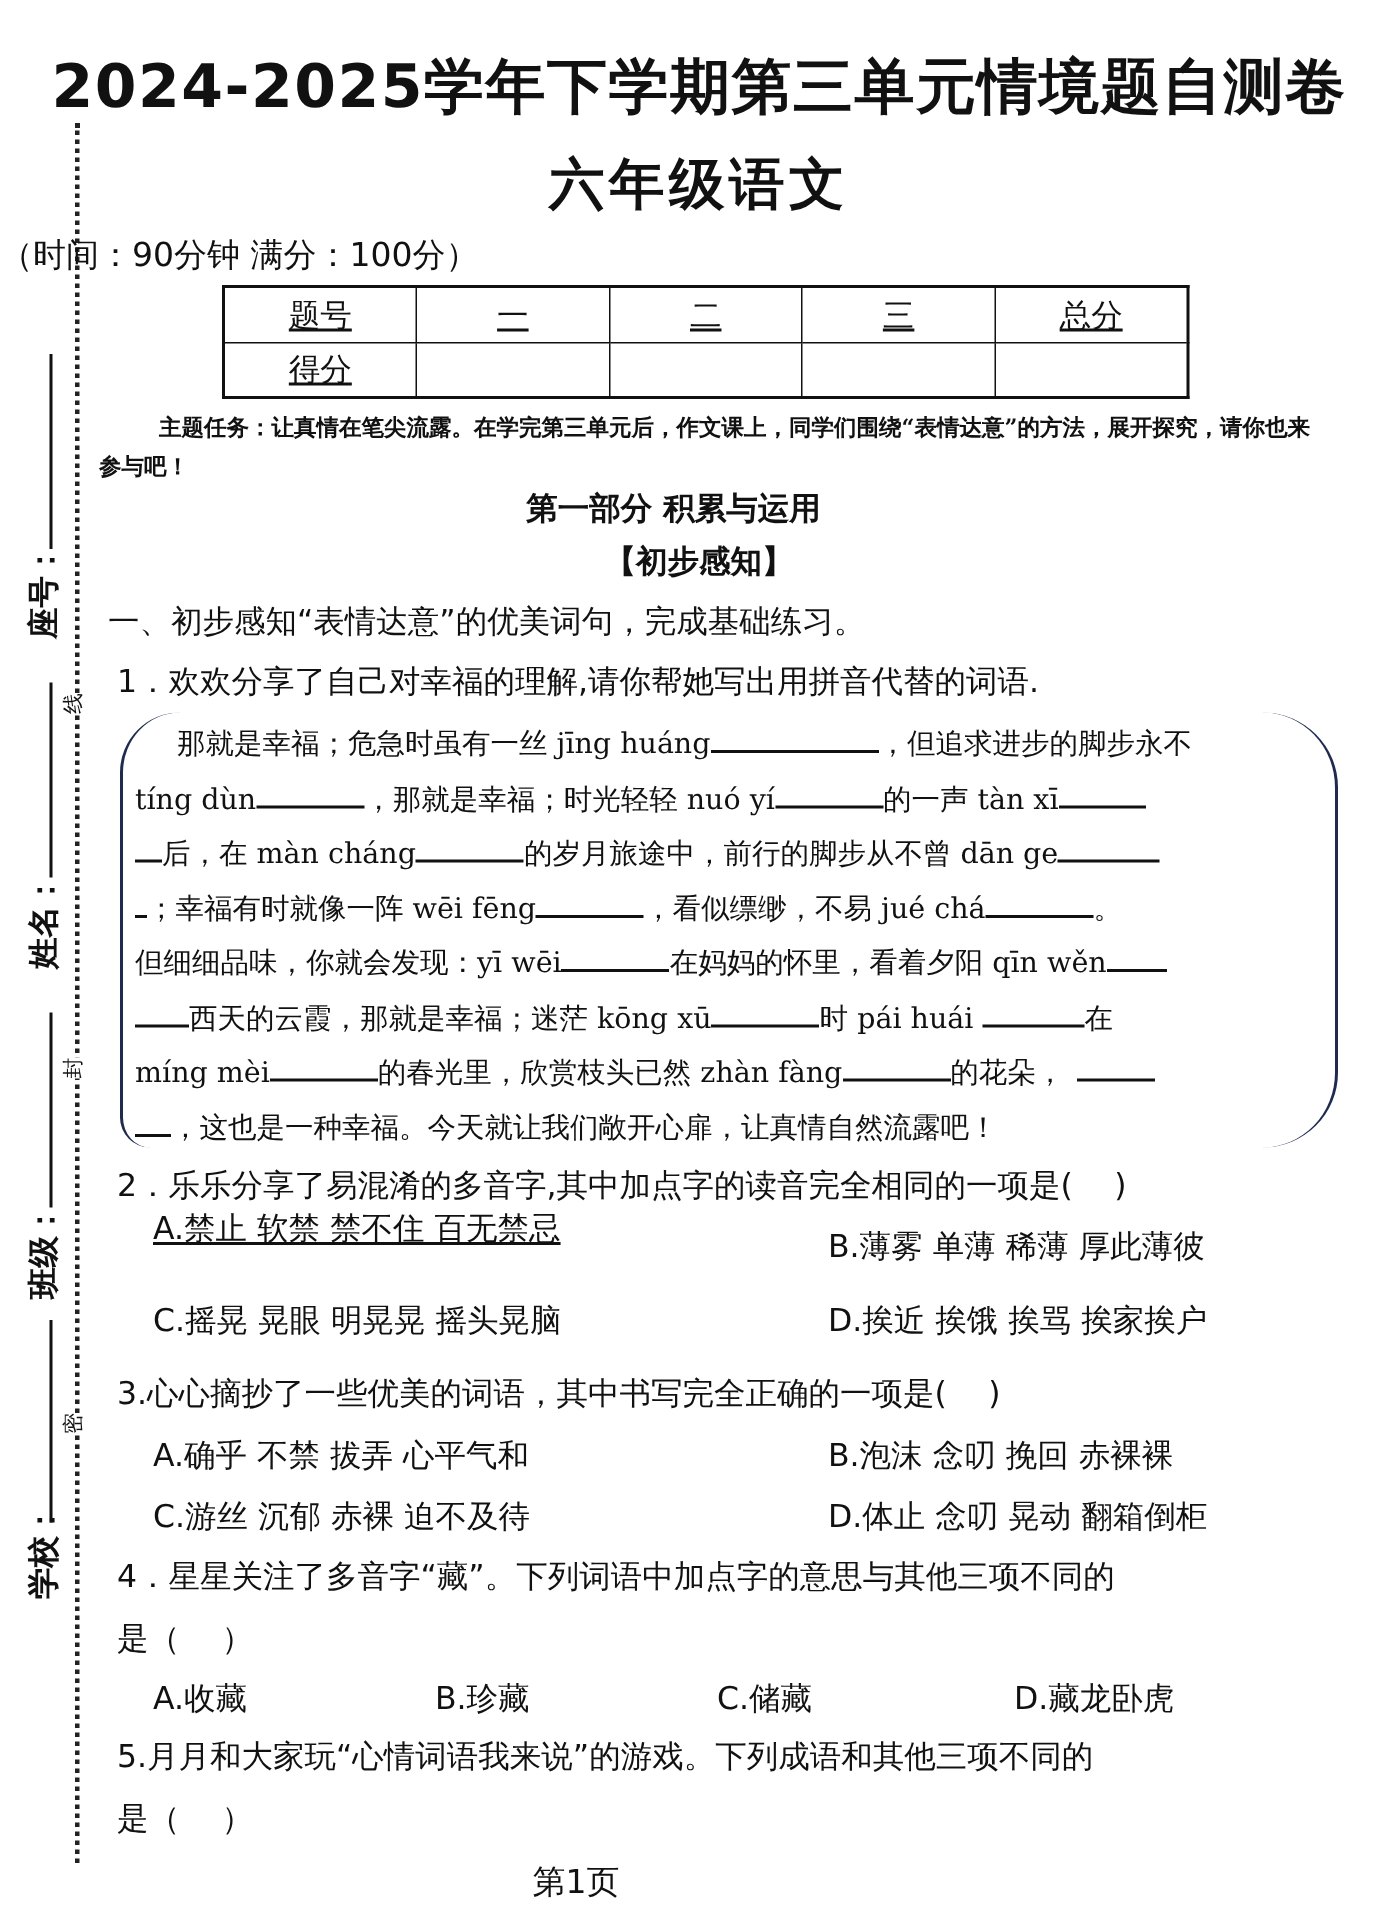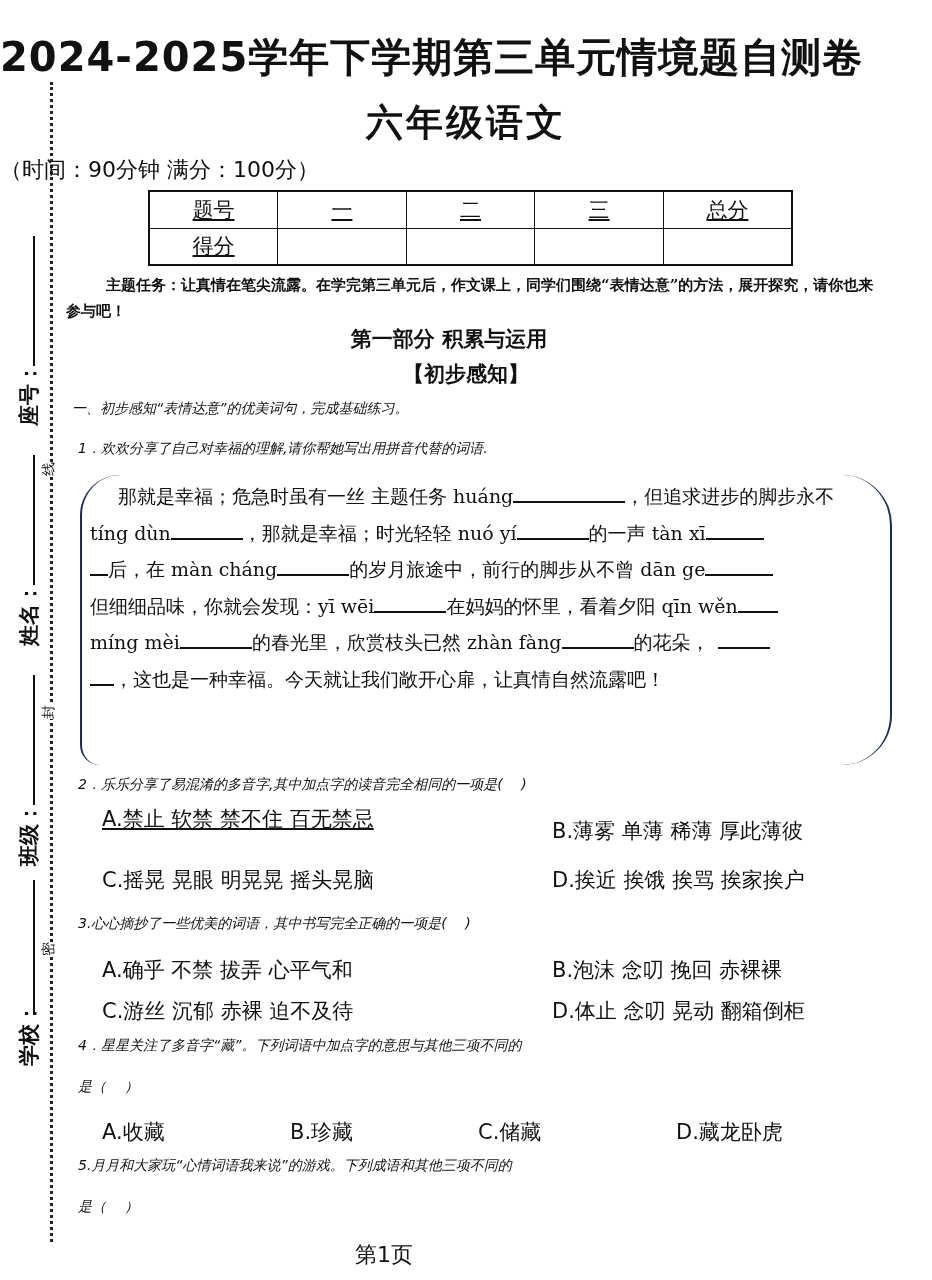--- a/index.html
+++ b/index.html
@@ -1,38 +1,38 @@
 <!DOCTYPE html>
 <html><head>
 <meta charset="utf-8">
 <style>
   * { box-sizing: border-box; margin: 0; padding: 0; }
   html, body { width: 932px; height: 1280px; background: #ffffff; overflow: hidden; }
   body { position: relative; font-family: "DejaVu Sans", "Liberation Sans", sans-serif; color: #111; }
 
-  .title { position: absolute; left: 0; width: 796px; top: 30px; text-align: center;
+  .title { position: absolute; left: 0; width: 932px; top: 30px; text-align: center;
            font-size: 40px; font-weight: bold; letter-spacing: 1px; white-space: nowrap; }
   .subtitle { position: absolute; left: 0; width: 932px; top: 98px; text-align: center;
               font-size: 37px; font-weight: bold; letter-spacing: 3px; }
   .exam-info { position: absolute; left: 0; width: 932px; top: 155px; text-align: left;
                font-size: 22px; }
 
   .score-table { position: absolute; left: 148px; top: 190px; width: 645px; border-collapse: collapse;
                  border: 2px solid #111; }
   .score-table td { border: 1.5px solid #111; height: 37px; text-align: center; font-size: 21px; width: 131px; text-decoration: underline; }
 
   .task { position: absolute; left: 66px; top: 272px; width: 820px; font-size: 15px; font-weight: bold;
           line-height: 26px; font-family: "DejaVu Serif", "Liberation Serif", serif; text-indent: 40px; }
 
   .part-title { position: absolute; left: 0; width: 898px; top: 325px; text-align: center;
                 font-size: 21px; font-weight: bold; }
   .section-tag { position: absolute; left: 0; width: 932px; top: 360px; text-align: center;
                  font-size: 21px; font-weight: bold; }
 
-  .q-line { position: absolute; left: 72px; font-size: 14px; white-space: nowrap; font-style: italic; }
+  .q-line { position: absolute; left: 72px; font-size: 21px; white-space: nowrap; }
 
   .passage-box { position: absolute; left: 80px; top: 475px; width: 812px; height: 290px;
                  border-left: 2px solid #1e2a4e; border-right: 2px solid #1e2a4e;
                  border-radius: 40px 50px 50px 20px; }
   .passage { position: absolute; left: 90px; top: 478px; width: 785px; font-size: 19px;
              line-height: 36.5px; font-family: "DejaVu Serif", "Liberation Serif", serif; }
   .passage p { white-space: nowrap; height: 36.5px; }
   .blank { display: inline-block; border-bottom: 2px solid #111; height: 18px; vertical-align: baseline; }
 
   .opt-row { position: absolute; font-size: 21px; white-space: nowrap; }
@@ -87,24 +87,26 @@
 
 <div class="task">主题任务：让真情在笔尖流露。在学完第三单元后，作文课上，同学们围绕“表情达意”的方法，展开探究，请你也来参与吧！</div>
 <div class="part-title">第一部分 积累与运用</div>
 <div class="section-tag">【初步感知】</div>
 
 <div class="q-line" style="top:400px;">一、初步感知“表情达意”的优美词句，完成基础练习。</div>
 <div class="q-line" style="top:440px;left:78px;">1．欢欢分享了自己对幸福的理解,请你帮她写出用拼音代替的词语.</div>
 
 <div class="passage-box"></div>
 <div class="passage">
-  <p><span style="padding-left:28px">那就是幸福；危急时虽有一丝 主题任务 huáng</span><span class="blank" style="width:112px"></span><span>，但追求进步的脚步永不</span></p>
+  <p><span style="padding-left:28px">那就是幸福；危急时虽有一丝 jīng huáng</span><span class="blank" style="width:112px"></span><span>，但追求进步的脚步永不</span></p>
   <p><span>tíng dùn</span><span class="blank" style="width:72px"></span><span>，那就是幸福；时光轻轻 nuó yí</span><span class="blank" style="width:72px"></span><span>的一声 tàn xī</span><span class="blank" style="width:58px"></span></p>
   <p><span class="blank" style="width:18px"></span><span>后，在 màn cháng</span><span class="blank" style="width:72px"></span><span>的岁月旅途中，前行的脚步从不曾 dān ge</span><span class="blank" style="width:68px"></span></p>
+  <p><span class="blank" style="width:8px"></span><span>；幸福有时就像一阵 wēi fēng</span><span class="blank" style="width:72px"></span><span>，看似缥缈，不易 jué chá</span><span class="blank" style="width:72px"></span><span>。</span></p>
   <p><span>但细细品味，你就会发现：yī wēi</span><span class="blank" style="width:72px"></span><span>在妈妈的怀里，看着夕阳 qīn wěn</span><span class="blank" style="width:40px"></span></p>
+  <p><span class="blank" style="width:36px"></span><span>西天的云霞，那就是幸福；迷茫 kōng xū</span><span class="blank" style="width:72px"></span><span>时 pái huái </span><span class="blank" style="width:68px"></span><span>在</span></p>
   <p><span>míng mèi</span><span class="blank" style="width:72px"></span><span>的春光里，欣赏枝头已然 zhàn fàng</span><span class="blank" style="width:72px"></span><span>的花朵，</span><span class="blank" style="width:52px;margin-left:8px"></span></p>
   <p><span class="blank" style="width:24px"></span><span>，这也是一种幸福。今天就让我们敞开心扉，让真情自然流露吧！</span></p>
 </div>
 
 <div class="q-line" style="top:776px;left:78px;">2．乐乐分享了易混淆的多音字,其中加点字的读音完全相同的一项是(　 )</div>
 <div class="opt-row" style="top:805px;left:102px;text-decoration:underline;">A.禁止 软禁 禁不住 百无禁忌</div>
 <div class="opt-row" style="top:817px;left:552px;">B.薄雾 单薄 稀薄 厚此薄彼</div>
 <div class="opt-row" style="top:866px;left:102px;">C.摇晃 晃眼 明晃晃 摇头晃脑</div>
 <div class="opt-row" style="top:866px;left:552px;">D.挨近 挨饿 挨骂 挨家挨户</div>
 

